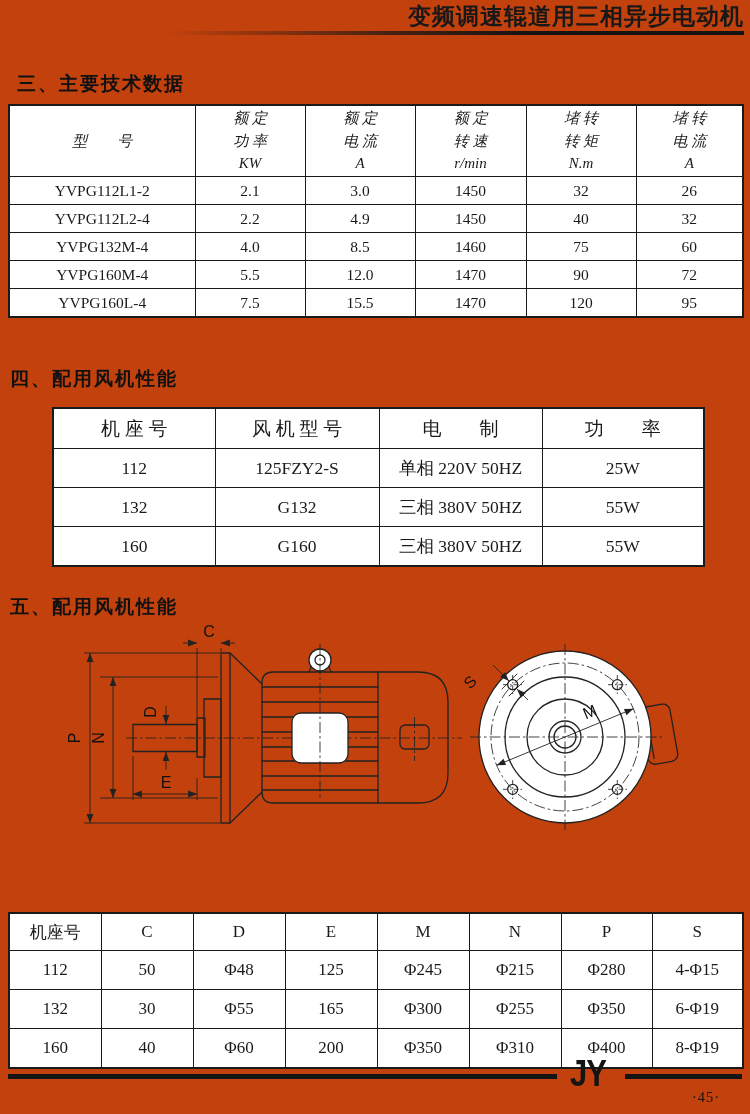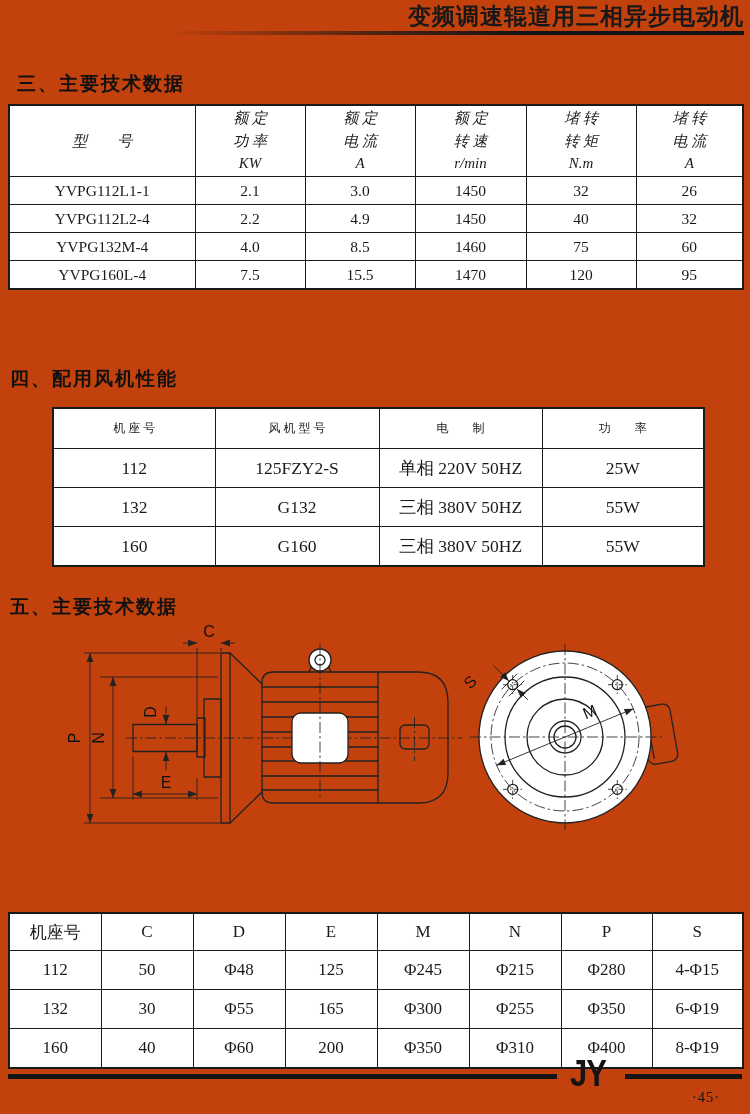--- a/index.html
+++ b/index.html
@@ -19,21 +19,21 @@
 
   
   table.dt{border-collapse:collapse;background:#fff;table-layout:fixed;}
   table.dt th,table.dt td{border:1.4px solid #1a1a1a;text-align:center;vertical-align:middle;
        padding:0;font-weight:normal;overflow:hidden;}
   table.dt{border:2.3px solid #1a1a1a;}
   .t1{left:8px;top:104px;width:734px;}
   .t1 th{height:70px;font-size:15px;line-height:1.5;white-space:pre-line;font-style:italic;}
   .t1 td{height:27px;font-size:15.5px;}
   .t2{left:52px;top:407px;width:651px;}
-  .t2 th{height:39px;font-size:12px;}
+  .t2 th{height:39px;font-size:19px;}
   .t2 td{height:38px;font-size:17.5px;}
   .t3{left:8px;top:912px;width:734px;}
   .t3 th{height:36px;font-size:17px;}
   .t3 td{height:38px;font-size:17px;}
 
   
   .drawing{left:0;top:620px;}
   .ln{stroke:#222;stroke-width:1.3;fill:none;stroke-linejoin:round;stroke-linecap:round;}
   .lnw{stroke:#222;stroke-width:1.3;fill:#fff;stroke-linejoin:round;}
   .thin{stroke:#222;stroke-width:.9;fill:none;}
@@ -81,21 +81,21 @@
           <th>堵  转
 转  矩
 N.m</th>
           <th>堵  转
 电  流
 A</th>
         </tr>
       </thead>
     <tbody>
         <tr>
-          <td>YVPG112L1-1</td>
+          <td>YVPG112L1-2</td>
           <td>2.1</td>
           <td>3.0</td>
           <td>1450</td>
           <td>32</td>
           <td>26</td>
         </tr>
         <tr>
           <td>YVPG112L2-4</td>
           <td>2.2</td>
           <td>4.9</td>
@@ -103,20 +103,28 @@
           <td>40</td>
           <td>32</td>
         </tr>
         <tr>
           <td>YVPG132M-4</td>
           <td>4.0</td>
           <td>8.5</td>
           <td>1460</td>
           <td>75</td>
           <td>60</td>
+        </tr>
+        <tr>
+          <td>YVPG160M-4</td>
+          <td>5.5</td>
+          <td>12.0</td>
+          <td>1470</td>
+          <td>90</td>
+          <td>72</td>
         </tr>
         <tr>
           <td>YVPG160L-4</td>
           <td>7.5</td>
           <td>15.5</td>
           <td>1470</td>
           <td>120</td>
           <td>95</td>
         </tr>
       </tbody>
@@ -154,21 +162,21 @@
         </tr>
         <tr>
           <td>160</td>
           <td>G160</td>
           <td>三相 380V 50HZ</td>
           <td>55W</td>
         </tr>
       </tbody>
   </table>
 
-  <div class="abs sec" style="left:10px;top:594px;">五、主要技术数据</div>
+  <div class="abs sec" style="left:10px;top:594px;">五、配用风机性能</div>
 
   <svg class="abs drawing" width="750" height="240" viewBox="0 0 750 240">
     <defs>
       <marker id="arr" viewBox="0 0 10 8" refX="9.4" refY="4" markerWidth="10" markerHeight="8" orient="auto-start-reverse" markerUnits="userSpaceOnUse">
         <path d="M0.5,0.6 L9.5,4 L0.5,7.4 Z" fill="#222"></path>
       </marker>
     </defs>
 
     <g>
 

